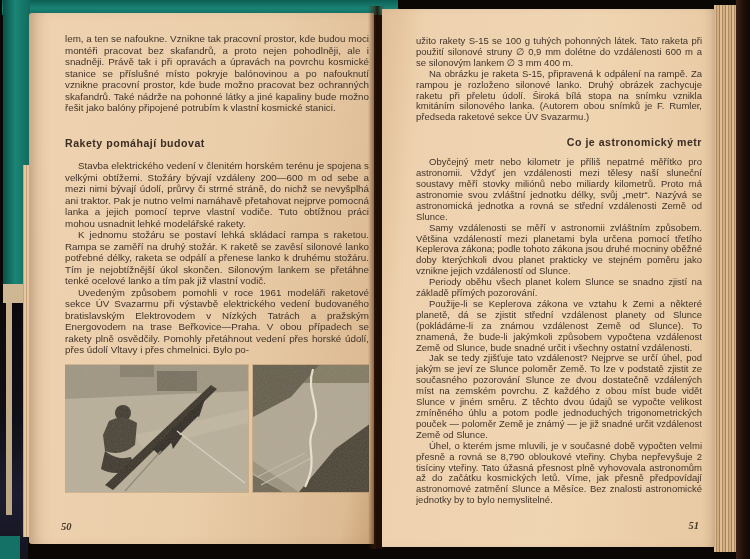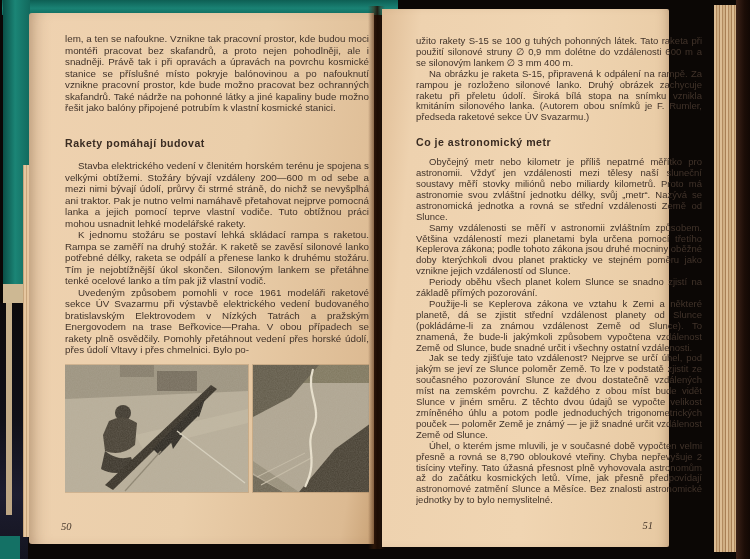--- a/index.html
+++ b/index.html
@@ -26,36 +26,36 @@
 
   
   .page{position:absolute;box-sizing:border-box;}
   .page-left{left:29px;top:13px;width:345px;height:531px;border-radius:3px 0 0 3px;
     background:linear-gradient(100deg,#efd2b0 0%,#eaceaa 55%,#dcba92 92%,#c9a276 100%);
     box-shadow:inset 14px 0 18px -12px rgba(90,50,25,.45);}
   .page-left-edges{position:absolute;left:23px;top:165px;width:7px;height:372px;
     background:repeating-linear-gradient(90deg,#c7a57c 0 1px,#e6c69f 1px 3px);}
   .gutter{position:absolute;left:368px;top:6px;width:17px;height:543px;
     background:linear-gradient(90deg,rgba(60,28,10,0) 0%,rgba(70,34,12,.55) 35%,rgba(32,13,4,.85) 55%,rgba(70,34,12,.35) 75%,rgba(60,28,10,0) 100%);}
-  .page-right{left:382px;top:9px;width:287px;height:538px;border-radius:0 2px 2px 0;
+  .page-right{left:382px;top:9px;width:333px;height:538px;border-radius:0 2px 2px 0;
     background:linear-gradient(95deg,#dfbd96 0%,#eed2af 12%,#f0d5b2 55%,#e7c9a2 100%);
     box-shadow:inset -8px 0 14px -10px rgba(90,50,25,.5);}
 
   
   .text-col{position:absolute;color:#41332a;text-align:justify;overflow:hidden;}
   .page-left .text-col{left:36px;top:20px;width:304px;height:480px;font-size:9.8px;line-height:11.5px;}
   .page-right .text-col{left:34px;top:27px;width:286px;height:500px;font-size:9.5px;line-height:10.9px;}
   .text-col p{margin:0;}
   .text-col p.ind{text-indent:13px;}
   h2.sec{font-size:10.6px;font-weight:bold;letter-spacing:.5px;color:#3a2c22;text-align:left;}
   .page-left h2.sec{margin:24px 8px 11px 0;}
-  .page-right h2.sec{margin:14px 0 9px 0;}
+  .page-right h2.sec{margin:14px 0 9px 0;text-align:right;}
 
   .pageno{position:absolute;font-family:"Liberation Serif",serif;font-style:italic;
-    font-size:10.5px;color:#45362a;}
+    font-size:10.5px;color:#45362a;font-weight:bold;}
   .pageno-left{left:32px;bottom:12px;}
   .pageno-right{right:16px;bottom:16px;margin-top:17px;}
 
   
   .figs{display:flex;gap:5px;margin-top:9px;}
   .fig{display:block;flex:none;box-shadow:0 0 0 1px rgba(120,90,60,.25);}
 </style>
 </head>
 <body>
 

